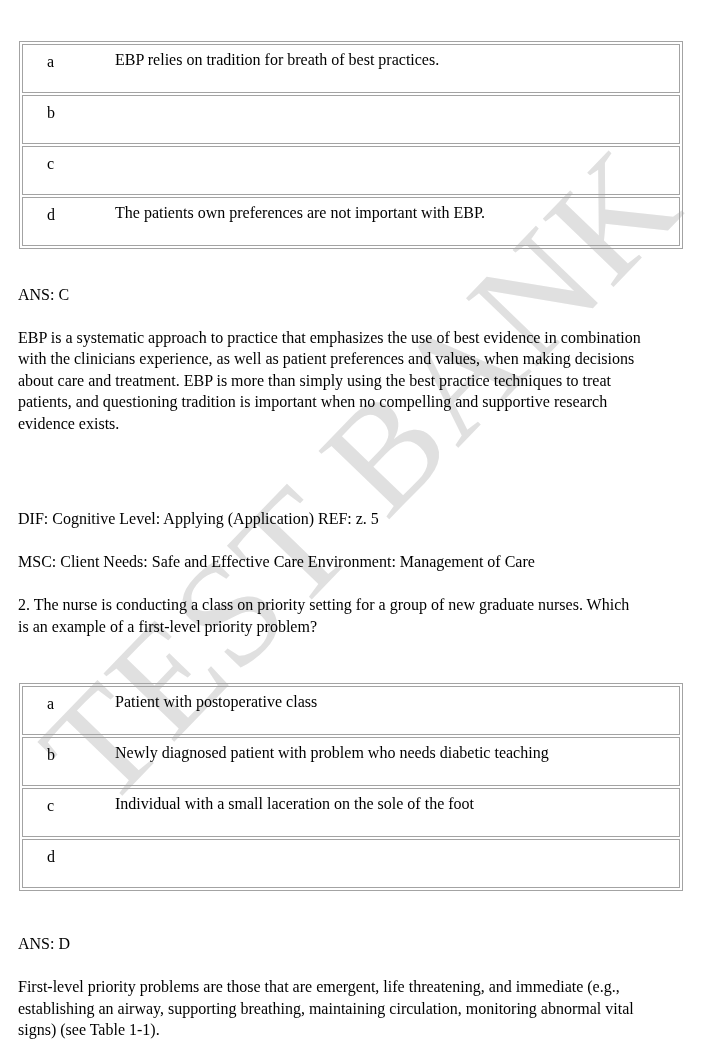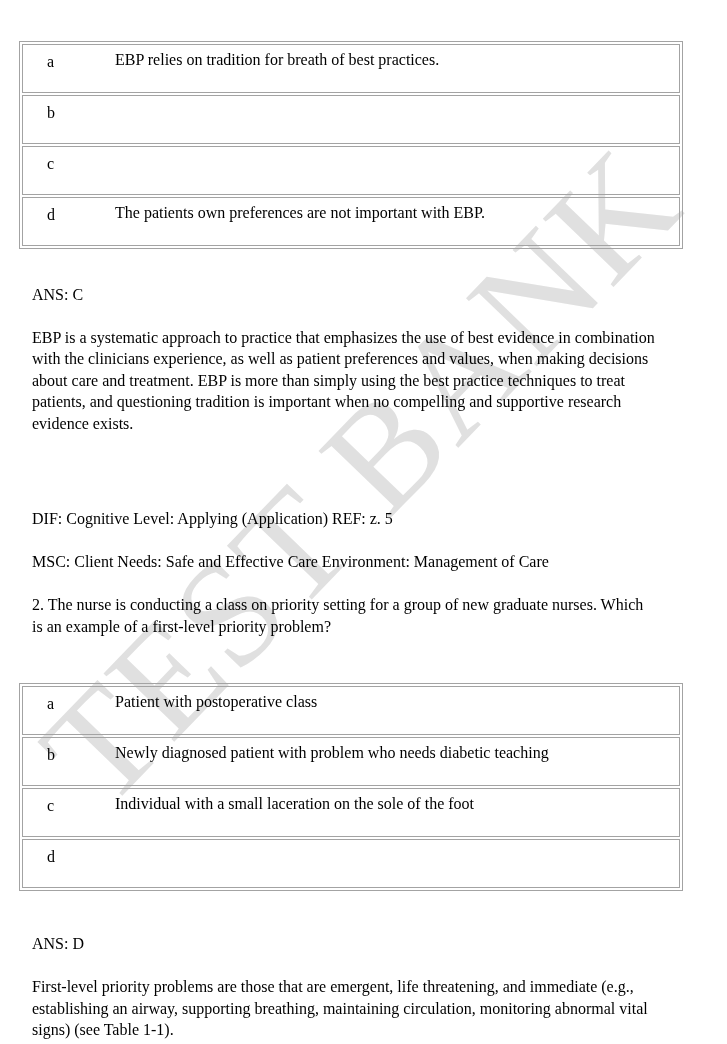--- a/index.html
+++ b/index.html
@@ -49,21 +49,21 @@
     padding:3px 0 0 24px;
     line-height:27px;
     white-space:pre-line;
   }
   .cell-text{
     flex:1;
     padding:4px 10px 0 22px;
     line-height:21px;
   }
   .tblock{
-    margin-left:32px;
+    margin-left:18px;
     width:676px;
     line-height:21.5px;
     white-space:pre-line;
   }
   .mt-table1{margin-top:41px;}
   .mt-ans1{margin-top:13px;}
   .mt-meta1{margin-top:31px;font-family:Liberation Serif, serif;}
   .mt-table2{margin-top:24px;}
   .mt-ans2{margin-top:21px;}
 </style>

